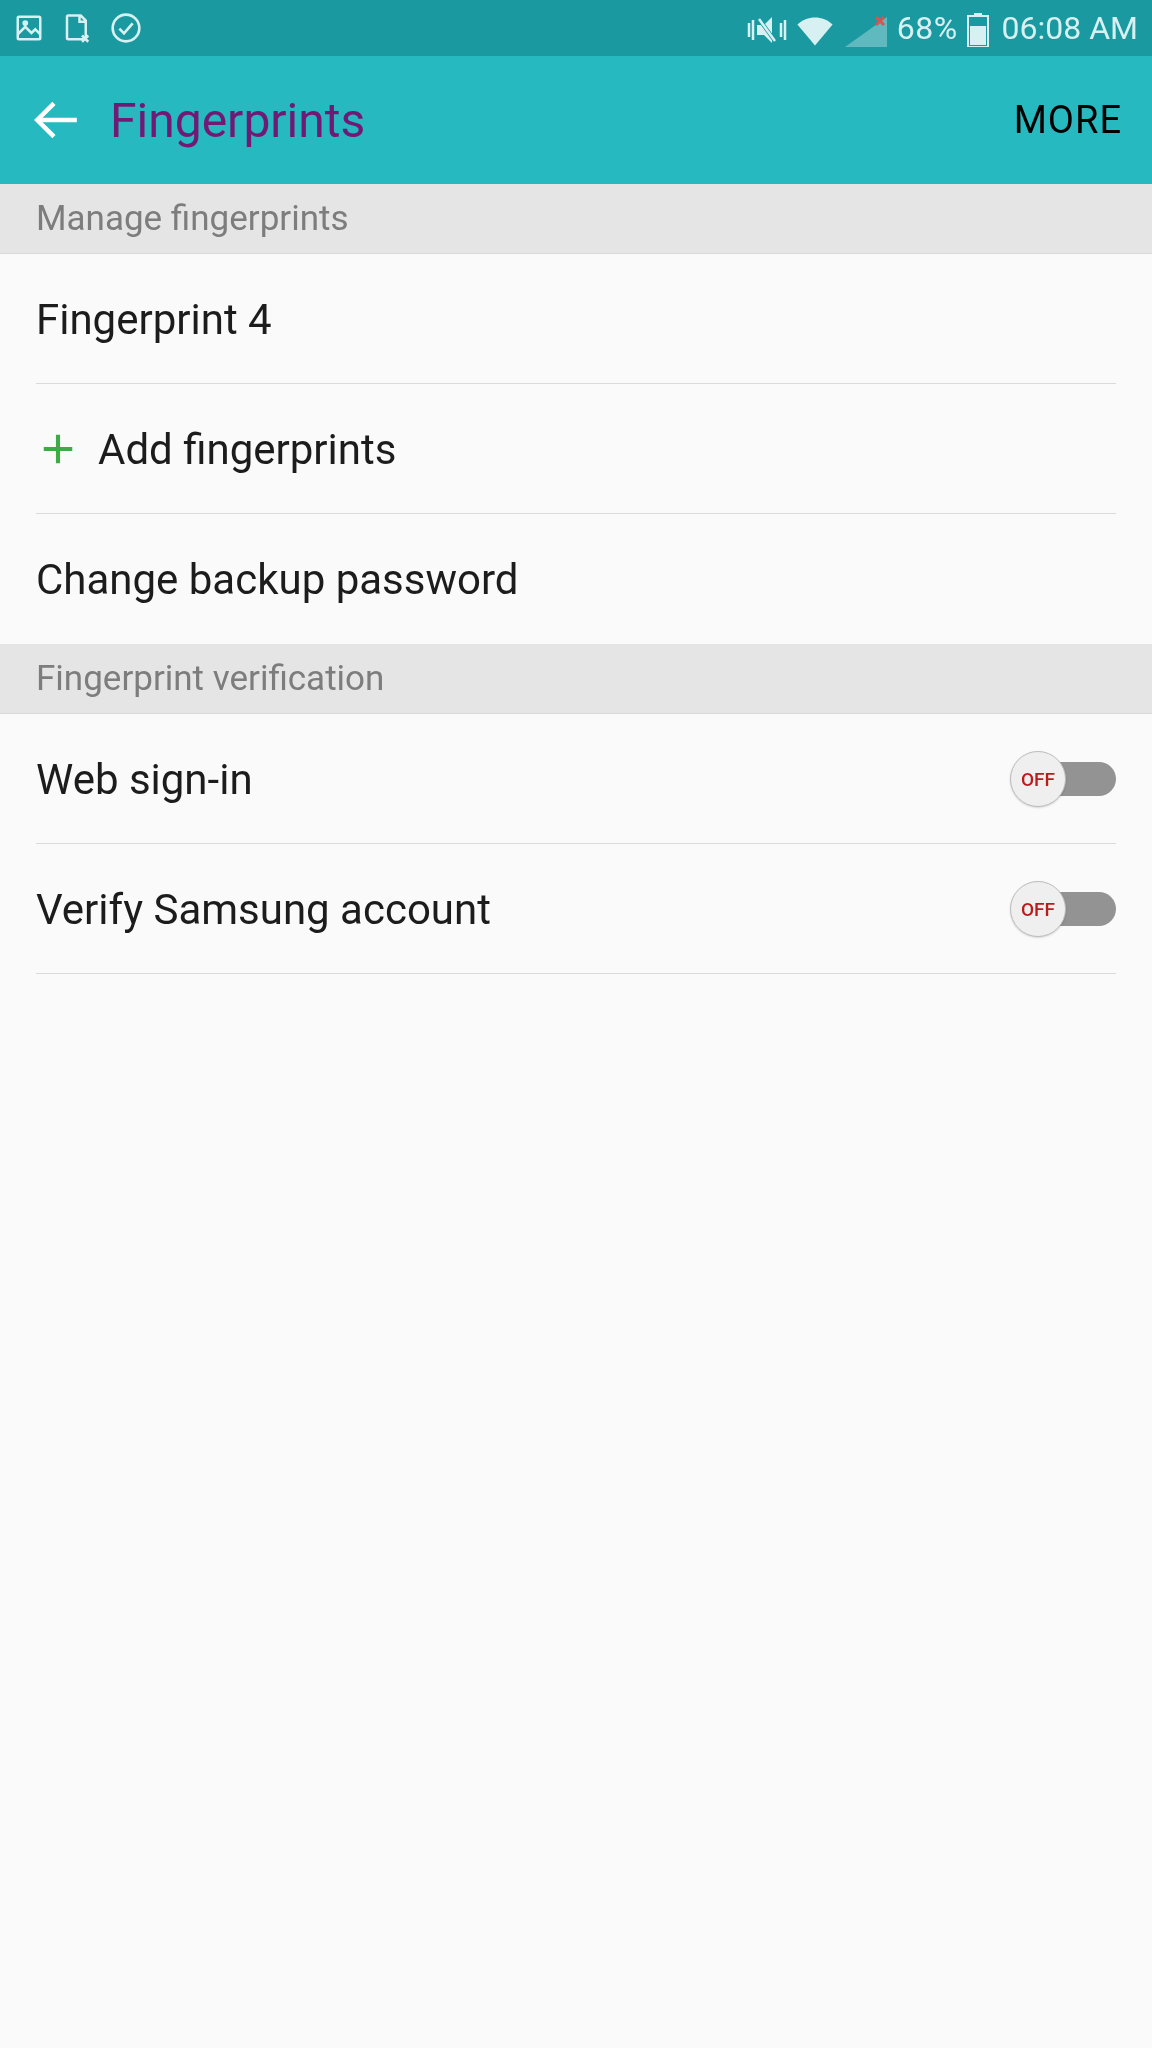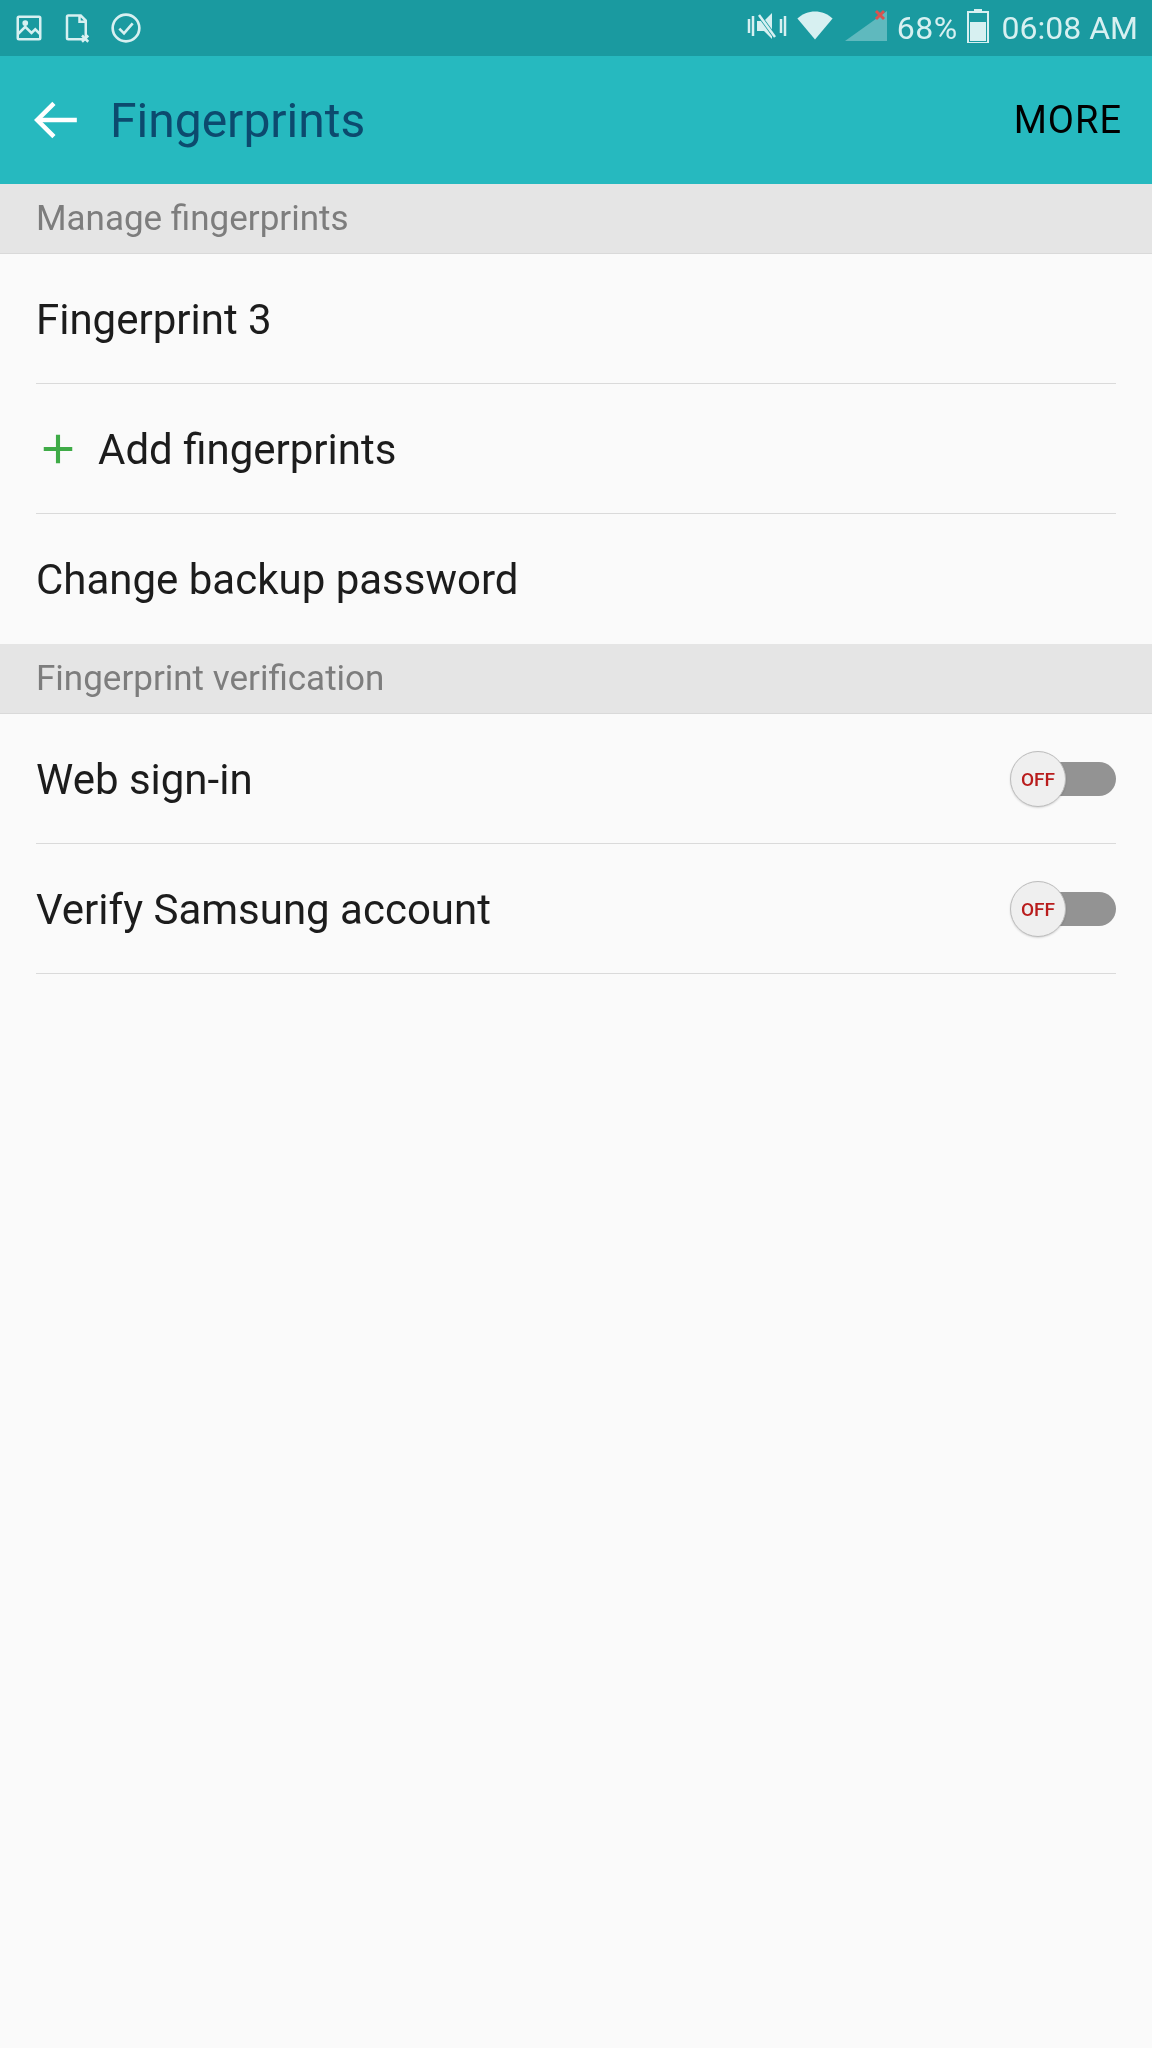--- a/index.html
+++ b/index.html
@@ -23,21 +23,21 @@
       color: #fff;
     }
     .status-left {
       display: flex;
       align-items: center;
       gap: 18px;
     }
     .status-right {
       margin-left: auto;
       display: flex;
-      align-items: flex-start;
+      align-items: flex-end;
       gap: 8px;
       font-size: 32px;
       font-weight: 400;
       color: #d7f0f1;
     }
     .status-right .pct {
       letter-spacing: 0.5px;
     }
     .status-right .time {
       margin-left: 4px;
@@ -54,21 +54,21 @@
     }
     .back-btn {
       display: flex;
       align-items: center;
       justify-content: center;
       width: 60px;
       height: 60px;
       cursor: pointer;
     }
     .header-title {
-      color: #0c4a6e;
+      color: #701a75;
       font-size: 48px;
       font-weight: 400;
       margin-left: 24px;
       flex: 1;
     }
     .header-more {
       color: #000000;
       font-size: 38px;
       font-weight: 400;
       letter-spacing: 1px;
@@ -221,21 +221,21 @@
         <path d="M11 4 L3 12 L11 20"></path>
       </svg>
   </div>
   <div class="header-title">Fingerprints</div>
   <div class="header-more">MORE</div>
 </div>
 
 <div class="section-header">Manage fingerprints</div>
 
 <div class="list-item">
-  <span class="list-label">Fingerprint 3</span>
+  <span class="list-label">Fingerprint 4</span>
 </div>
 
 <div class="list-item">
   <span class="plus-icon">
     <svg width="38" height="38" viewBox="0 0 24 24" fill="none" stroke="#3fab47" stroke-width="2.6">
         <path d="M12 3 V21 M3 12 H21"></path>
       </svg>
   </span>
   <span class="list-label">Add fingerprints</span>
 </div>

